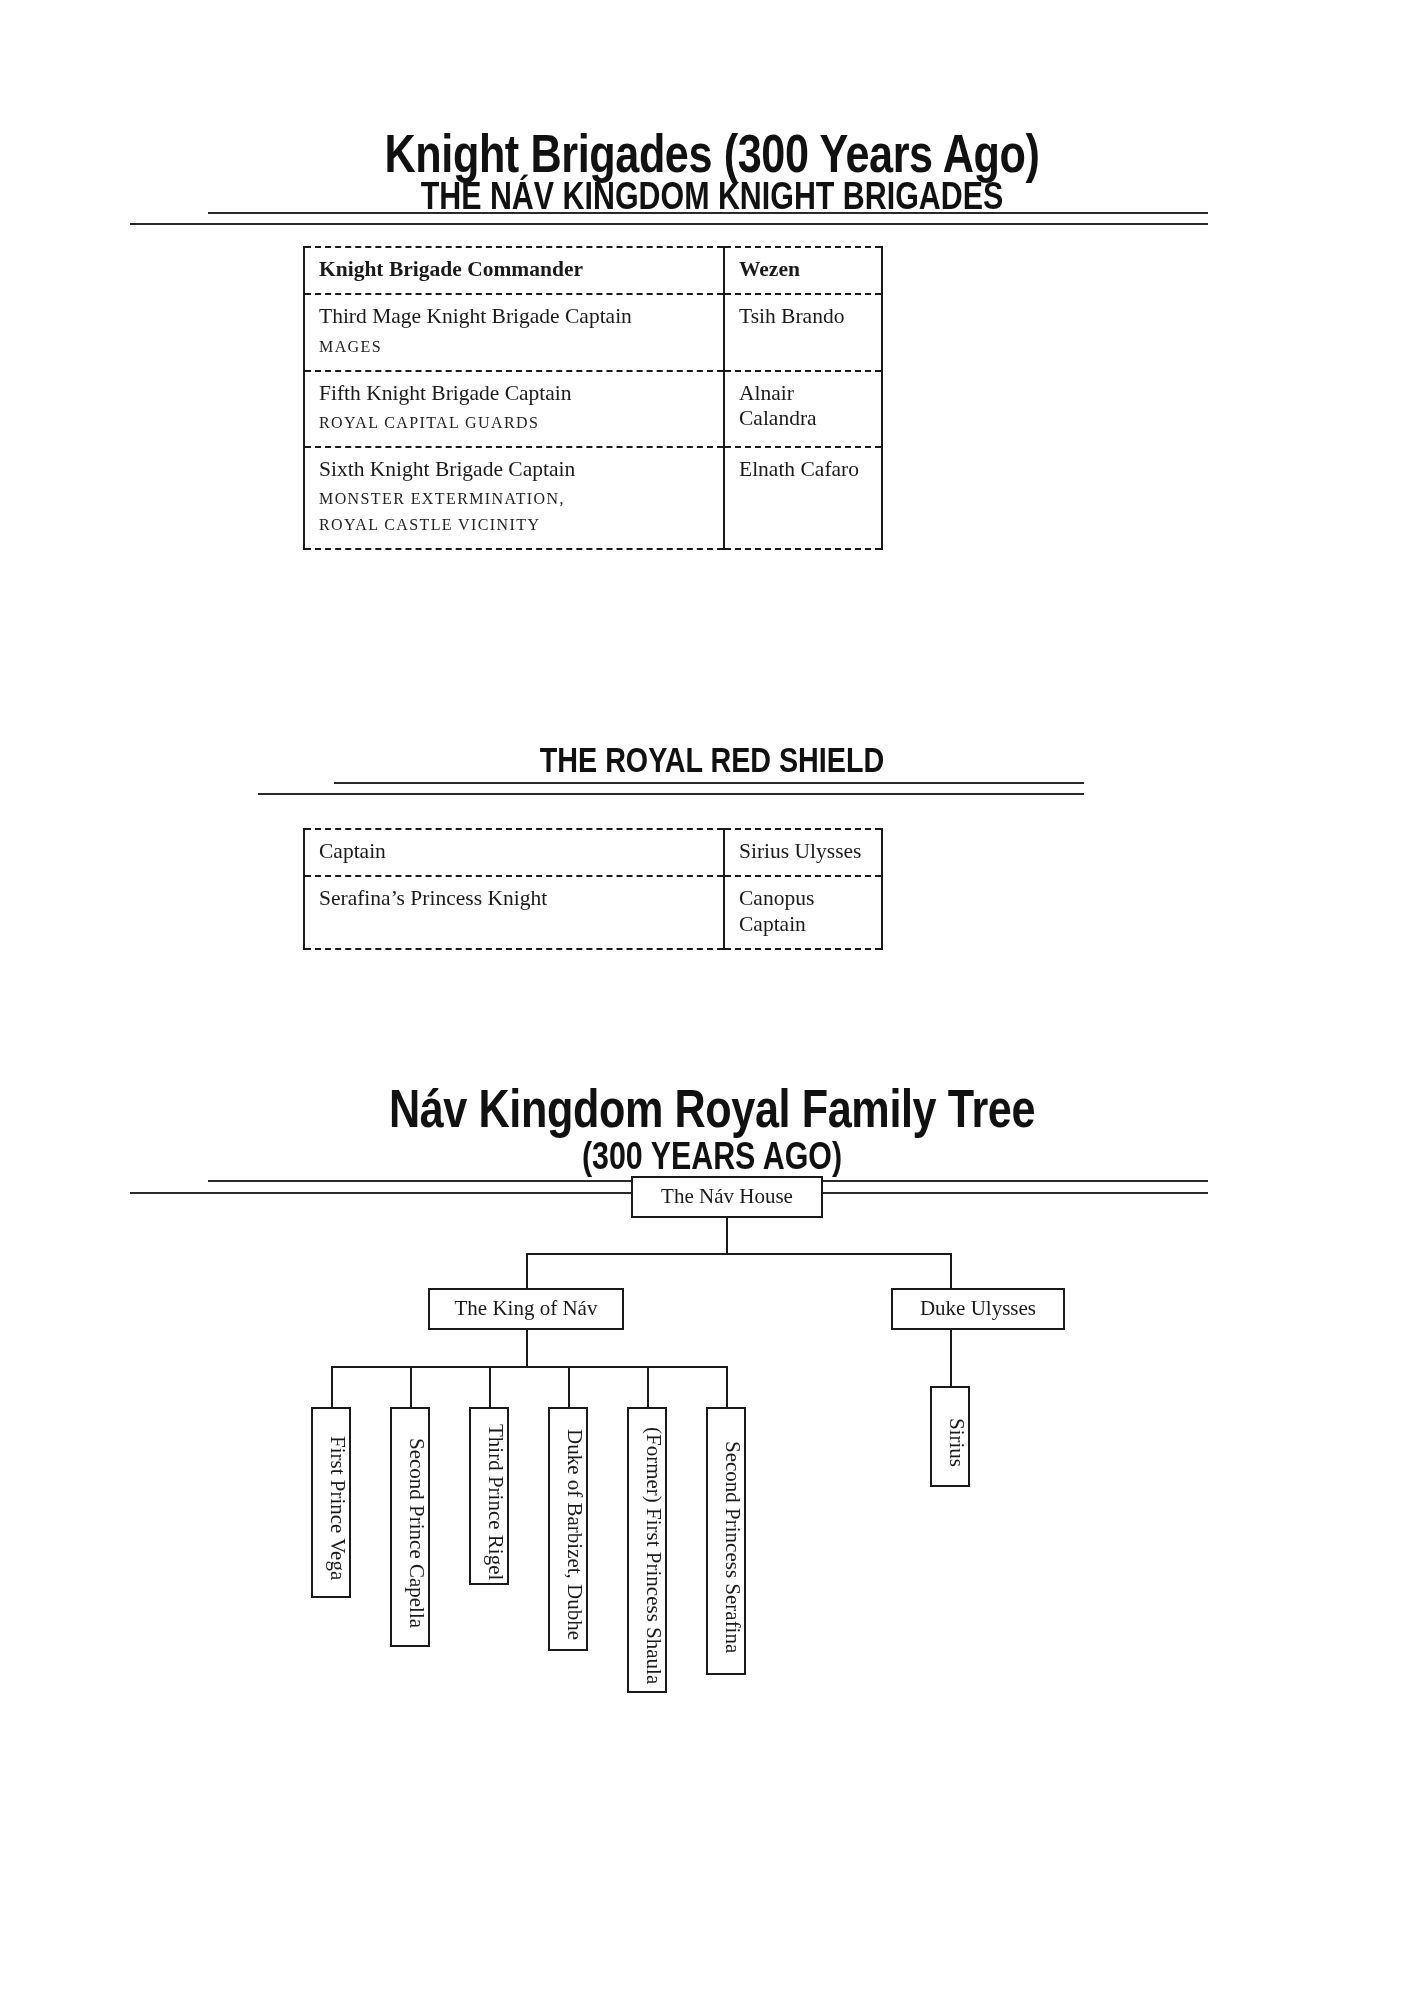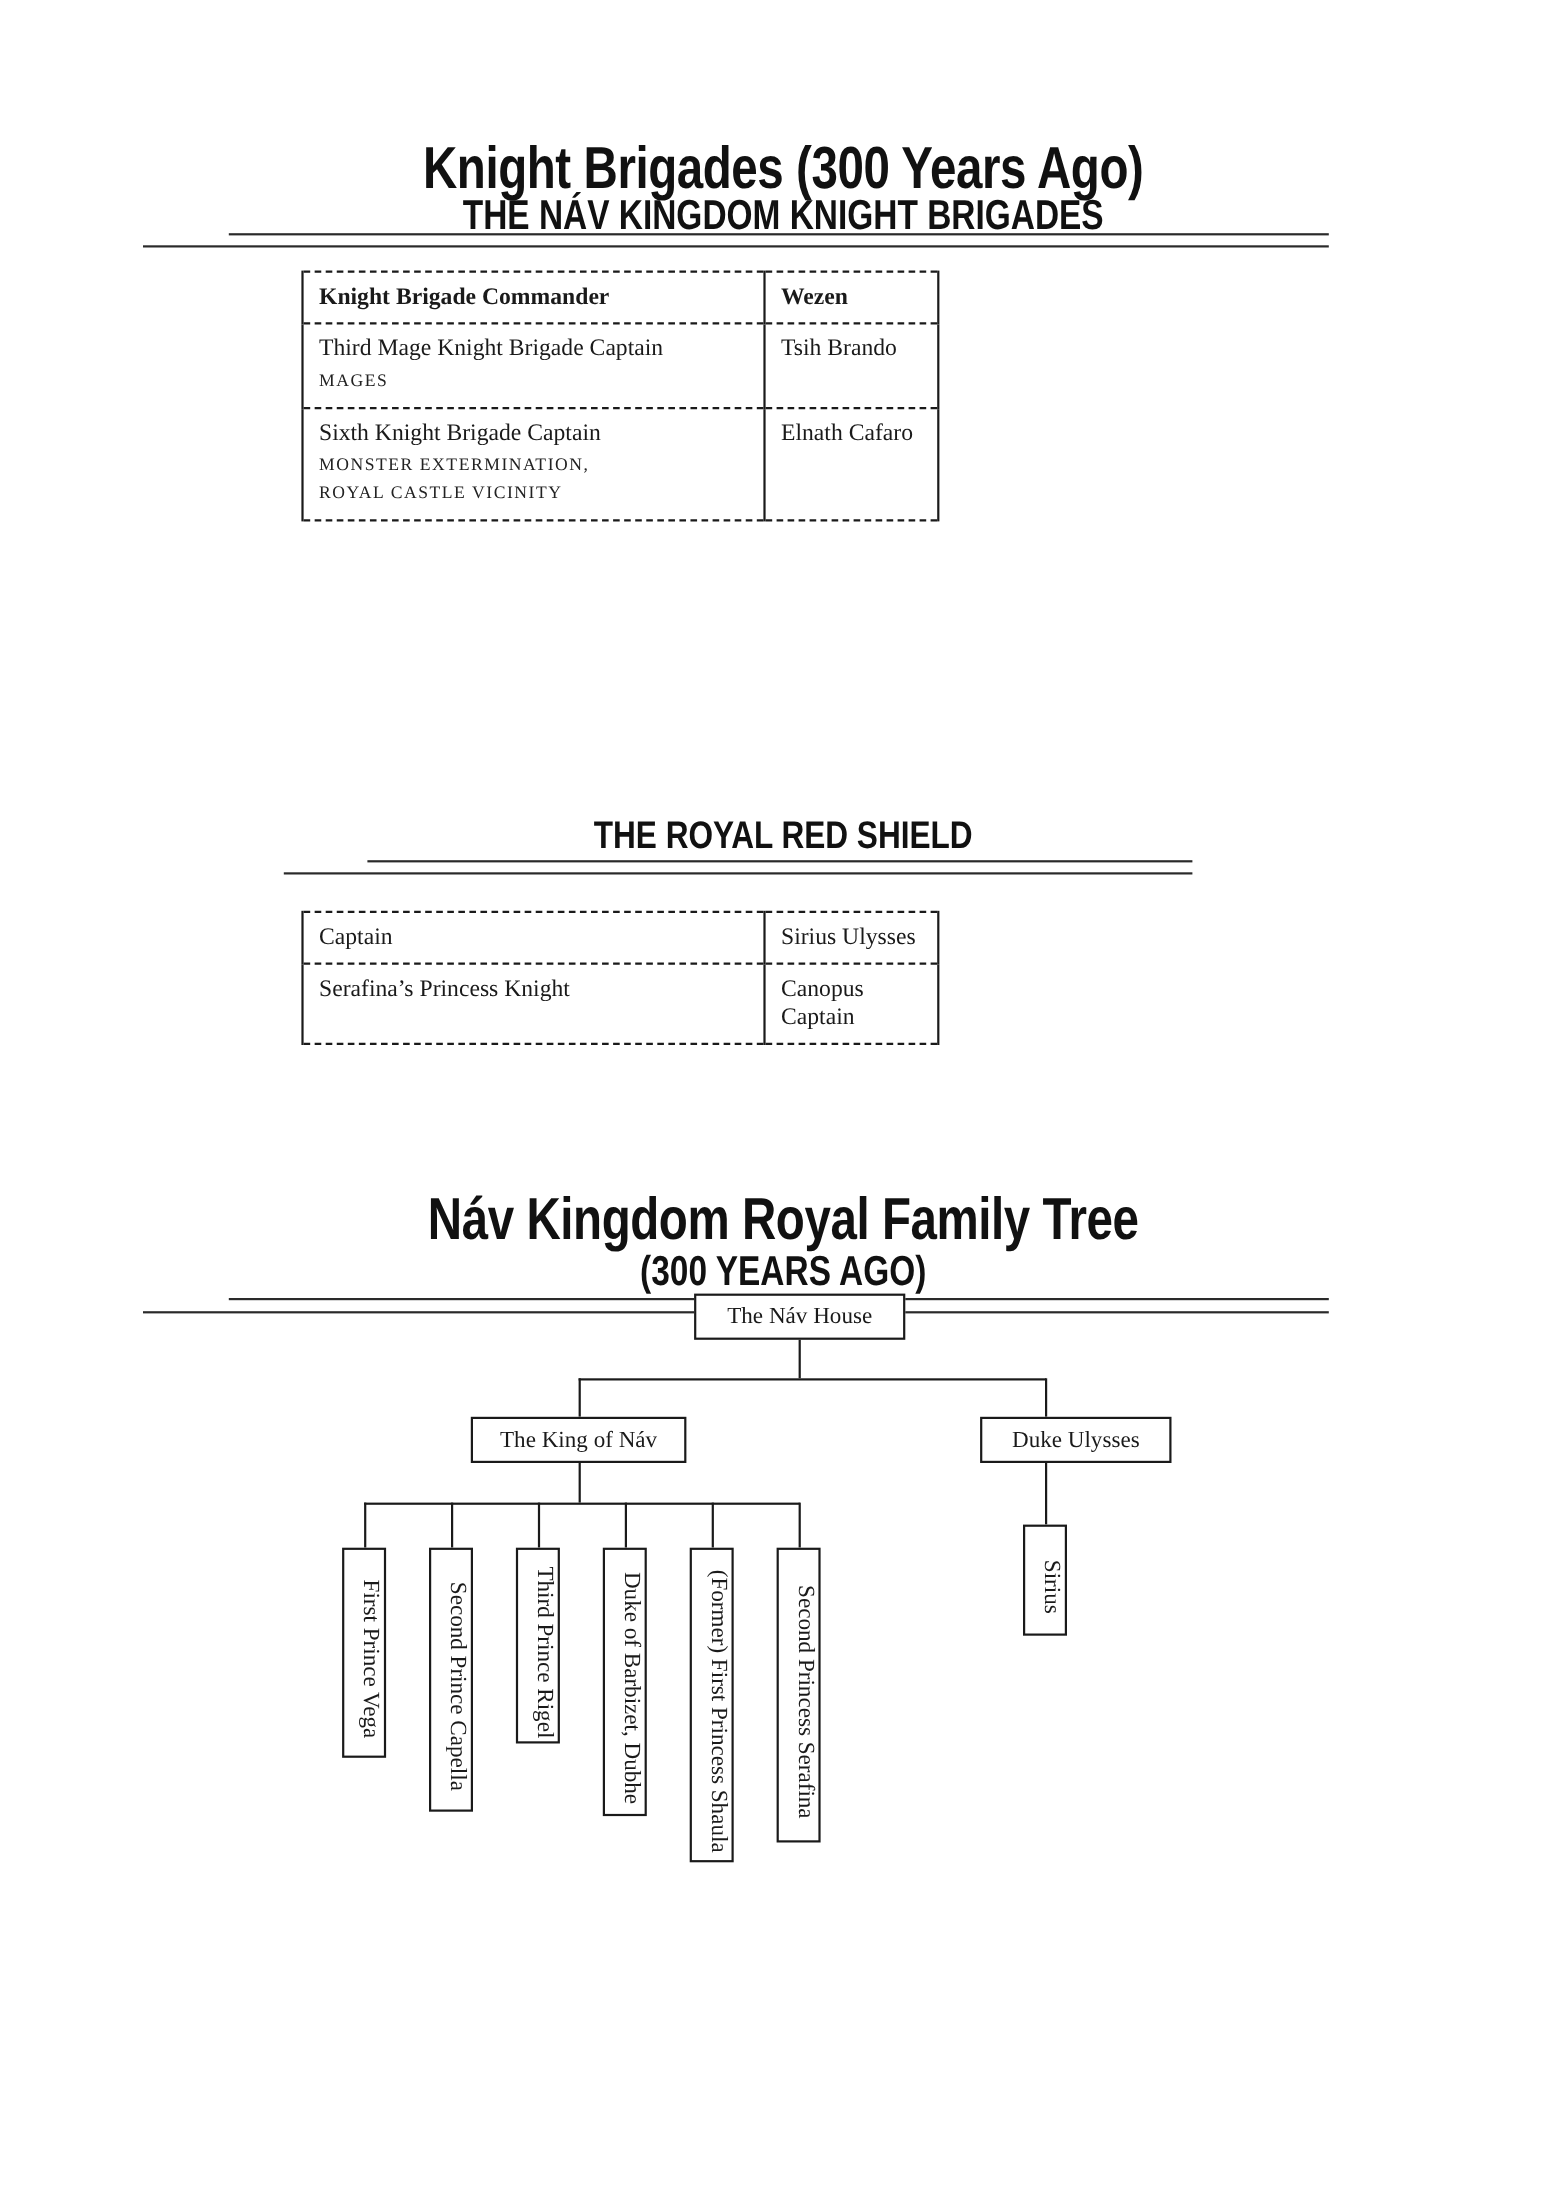--- a/index.html
+++ b/index.html
@@ -36,21 +36,21 @@
     font-weight:bold;
     text-align:center;
     color:#111;
     transform:scaleX(0.82);
     transform-origin:center center;
     white-space:nowrap;
   }
   .rule{position:absolute;height:0;border-top:2px solid #2a2a2a;}
 
   
-  .tbl{border-collapse:collapse;width:100%;}
+  .tbl{border-collapse:collapse;width:100%;margin-left:29px;}
   .tbl td{
     vertical-align:top;
     padding:9px 14px 11px 14px;
     font-size:21.5px;
     line-height:1.18;
     border-top:2px dashed #1a1a1a;
     border-bottom:2px dashed #1a1a1a;
   }
   .tbl tr td{border-bottom:none;}
   .tbl tr:last-child td{border-bottom:2px dashed #1a1a1a;}
@@ -116,20 +116,27 @@
         </tr>
         <tr>
           <td class="c1">
             <span>Third Mage Knight Brigade Captain</span>
             <span class="subline">MAGES</span>
           </td>
           <td class="c2">Tsih Brando</td>
         </tr>
         <tr>
           <td class="c1">
+            <span>Fifth Knight Brigade Captain</span>
+            <span class="subline">ROYAL CAPITAL GUARDS</span>
+          </td>
+          <td class="c2">Alnair Calandra</td>
+        </tr>
+        <tr>
+          <td class="c1">
             <span>Sixth Knight Brigade Captain</span>
             <span class="subline">MONSTER EXTERMINATION,</span>
             <span class="subline" style="margin-top:2px;">ROYAL CASTLE VICINITY</span>
           </td>
           <td class="c2">Elnath Cafaro</td>
         </tr>
       </tbody>
     </table>
   </div>
 

